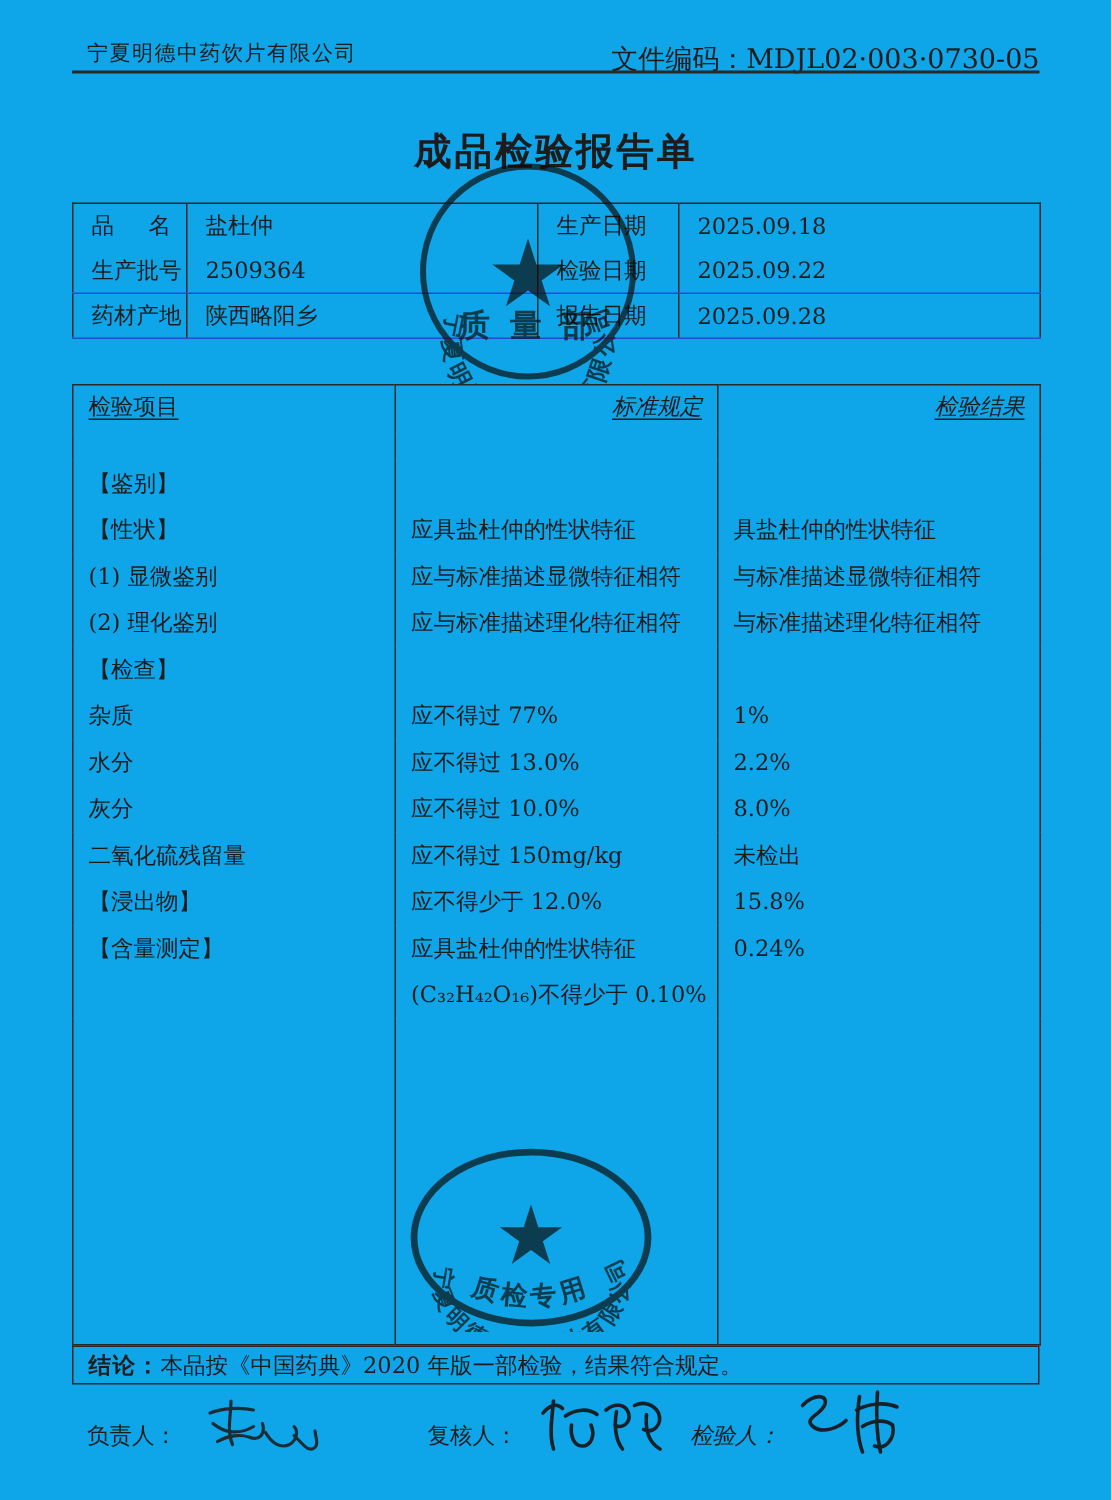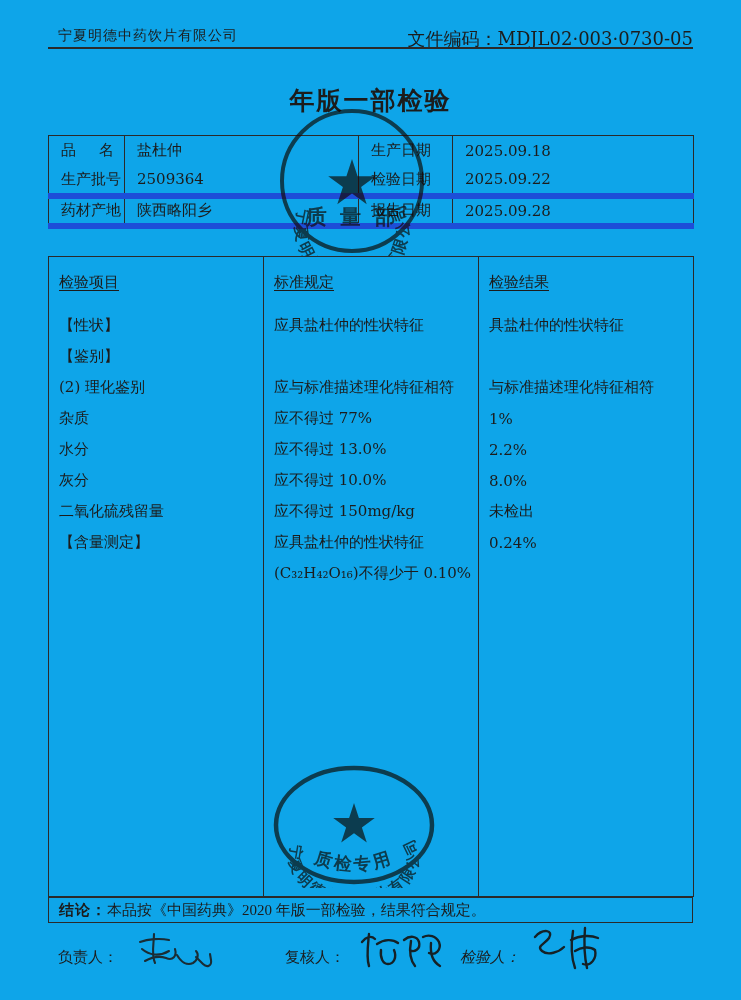--- a/index.html
+++ b/index.html
@@ -9,56 +9,56 @@
 
   .hdr-left  { position:absolute; left:58px;  top:27px; font-size:14px; letter-spacing:1px; }
   .hdr-right { position:absolute; right:48px; top:27px; font-size:18px; }
   .hdr-rule  { position:absolute; left:48px; top:47px; width:645px; height:2px; background:#2a2a2a; }
 
   .title { position:absolute; left:0; right:0; top:84px; text-align:center;
            font-size:25px; font-weight:bold; letter-spacing:2px; }
 
   table { border-collapse:collapse; table-layout:fixed; }
   td { font-size:15px; padding:0 10px; overflow:hidden; white-space:nowrap; } .br { border-right:1px solid #2a2a2a; }
-  .bb { border-bottom:6px solid #1d4ed8; }
+  .bb { border-bottom:1px solid #1d4ed8; }
 
   .info-table { position:absolute; left:48px; top:135px; width:645px; border:1px solid #2a2a2a; }
   .info-table td { height:30px;padding-left:12px; }
   .jlabel { text-align:justify; text-align-last:justify; }
 
   .detail-table { position:absolute; left:48px; top:256px; width:645px; height:641px; border:1px solid #2a2a2a; }
   .detail-table td { vertical-align:middle; }
-  .dhead td { height:32px; vertical-align:top; padding-top:16px; }
+  .dhead td { height:32px; vertical-align:top; padding-top:5px; }
   .dhead span { text-decoration:underline; text-underline-offset:3px; }
-  .c { text-align:left; }
+  .c { text-align:right;font-style:italic; }
   .gap td { height:18px; }
   .drow td { height:31px; }
   .filler td { height:auto; }
 
   .conclusion { position:absolute; left:48px; top:897px; width:645px; height:26px;
-                border:1px solid #2a2a2a; font-size:15px; padding:3px 10px; white-space:nowrap;font-family:Liberation Serif, serif; }
+                border:1px solid #2a2a2a; font-size:15px; padding:3px 10px; white-space:nowrap; }
   .conclusion b { letter-spacing:1px; }
 
   .sig-label { position:absolute; font-size:15px; }
   .sig-svg { position:absolute; }
 
   .stamp { position:absolute; mix-blend-mode:multiply; opacity:.85; }
   .stamp-top { left:277px; top:106px; }
   .stamp-bottom { left:269px; top:763px; }
 </style>
 </head>
 <body>
 
 <div class="page">
 
   <div class="hdr-left">宁夏明德中药饮片有限公司</div>
   <div class="hdr-right">文件编码：MDJL02·003·0730-05</div>
   <div class="hdr-rule"></div>
 
-  <div class="title">年版一部检验</div>
+  <div class="title">成品检验报告单</div>
 
   <table class="info-table">
     <colgroup>
         <col style="width:76px">
         <col style="width:234px">
         <col style="width:94px">
         <col style="width:241px">
       </colgroup>
     <tbody>
         <tr>
@@ -93,53 +93,68 @@
       <td class="br"><span>检验项目</span></td>
       <td class="br c"><span>标准规定</span></td>
       <td class="c"><span>检验结果</span></td>
     </tr>
     <tr class="gap">
           <td class="br"></td>
           <td class="br"></td>
           <td></td>
         </tr>
     <tr class="drow">
+      <td class="br">【鉴别】</td>
+      <td class="br"></td>
+      <td></td>
+    </tr>
+    <tr class="drow">
       <td class="br">【性状】</td>
       <td class="br">应具盐杜仲的性状特征</td>
       <td>具盐杜仲的性状特征</td>
     </tr>
     <tr class="drow">
-      <td class="br">【鉴别】</td>
-      <td class="br"></td>
-      <td></td>
+      <td class="br">(1) 显微鉴别</td>
+      <td class="br">应与标准描述显微特征相符</td>
+      <td>与标准描述显微特征相符</td>
     </tr>
     <tr class="drow">
       <td class="br">(2) 理化鉴别</td>
       <td class="br">应与标准描述理化特征相符</td>
       <td>与标准描述理化特征相符</td>
     </tr>
     <tr class="drow">
+      <td class="br">【检查】</td>
+      <td class="br"></td>
+      <td></td>
+    </tr>
+    <tr class="drow">
       <td class="br">杂质</td>
       <td class="br">应不得过 77%</td>
       <td>1%</td>
     </tr>
     <tr class="drow">
       <td class="br">水分</td>
       <td class="br">应不得过 13.0%</td>
       <td>2.2%</td>
     </tr>
     <tr class="drow">
       <td class="br">灰分</td>
       <td class="br">应不得过 10.0%</td>
       <td>8.0%</td>
     </tr>
     <tr class="drow">
       <td class="br">二氧化硫残留量</td>
       <td class="br">应不得过 150mg/kg</td>
       <td>未检出</td>
+    </tr>
+    <tr class="drow">
+      <td class="br">【浸出物】</td>
+      <td class="br">应不得少于 12.0%</td>
+      <td>15.8%</td>
     </tr>
     <tr class="drow">
       <td class="br">【含量测定】</td>
       <td class="br">应具盐杜仲的性状特征</td>
       <td>0.24%</td>
     </tr>
     <tr class="drow">
       <td class="br"></td>
       <td class="br">(C₃₂H₄₂O₁₆)不得少于 0.10%</td>
       <td></td>

